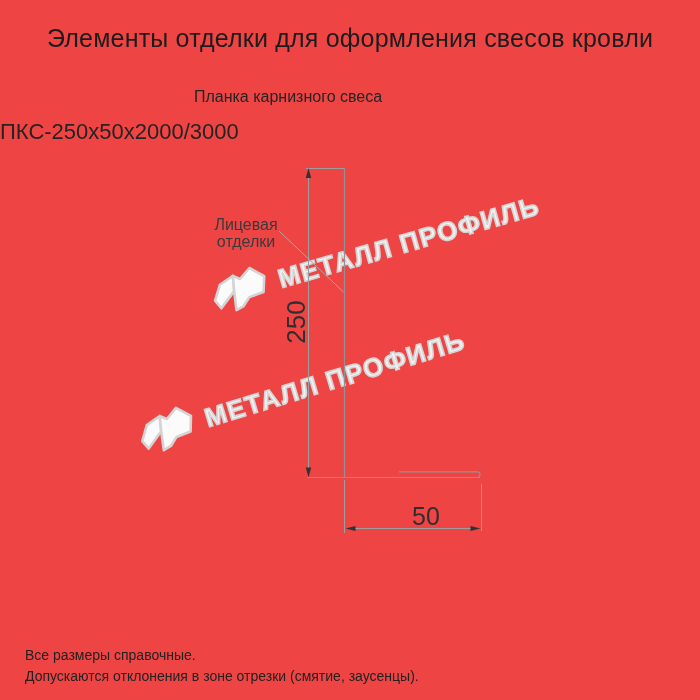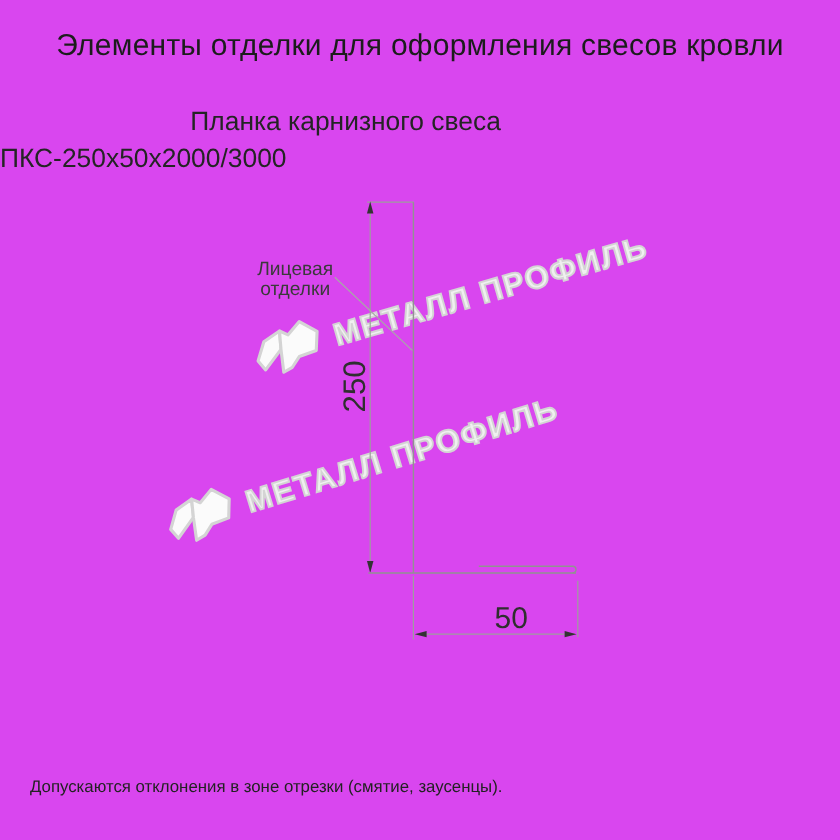--- a/index.html
+++ b/index.html
@@ -1,24 +1,24 @@
 <!DOCTYPE html>
 <html><head>
 <meta charset="utf-8">
 <style>
   html,body{margin:0;padding:0;background:#fff;}
   .sheet{
-    position:relative;width:700px;height:700px;background:#d946ef;overflow:hidden;
+    position:relative;width:700px;height:700px;background:#ef4444;overflow:hidden;
     font-family:"Liberation Sans","DejaVu Sans",sans-serif;color:#1c1c1c;text-decoration:underline;
   }
   
   .title{position:absolute;top:24px;left:0;width:700px;text-align:center;
     font-size:25px;letter-spacing:.2px;color:#1c1c1c;z-index:3;}
   .subtitle{position:absolute;top:88px;left:0;width:576px;text-align:center;
-    font-size:22px;color:#242424;z-index:3;}
+    font-size:16px;color:#242424;z-index:3;}
   .code{position:absolute;top:119px;left:0;width:700px;text-align:left;
     font-size:22px;color:#242424;z-index:3;}
   
   .wm{position:absolute;display:flex;align-items:center;gap:9px;white-space:nowrap;z-index:1;}
   .wm-text{font-weight:bold;font-size:26px;letter-spacing:1.5px;color:#f0f0f0;
     -webkit-text-stroke:1.6px #d4d4d4;}
   .wm1{left:207px;top:266px;transform:rotate(-16deg);transform-origin:31px 24px;}
   .wm2{left:134px;top:406px;transform:rotate(-17deg);transform-origin:31px 24px;}
   .wm svg{display:block;}
   
@@ -93,16 +93,17 @@
   </svg>
 
   <div class="face-label">
     <div>Лицевая</div>
     <div>отделки</div>
   </div>
   <div class="dim-250">250</div>
   <div class="dim-50">50</div>
 
   <div class="footer">
+    <div>Все размеры справочные.</div>
     <div>Допускаются отклонения в зоне отрезки (смятие, заусенцы).</div>
   </div>
 
 </div>
 
 </body></html>

